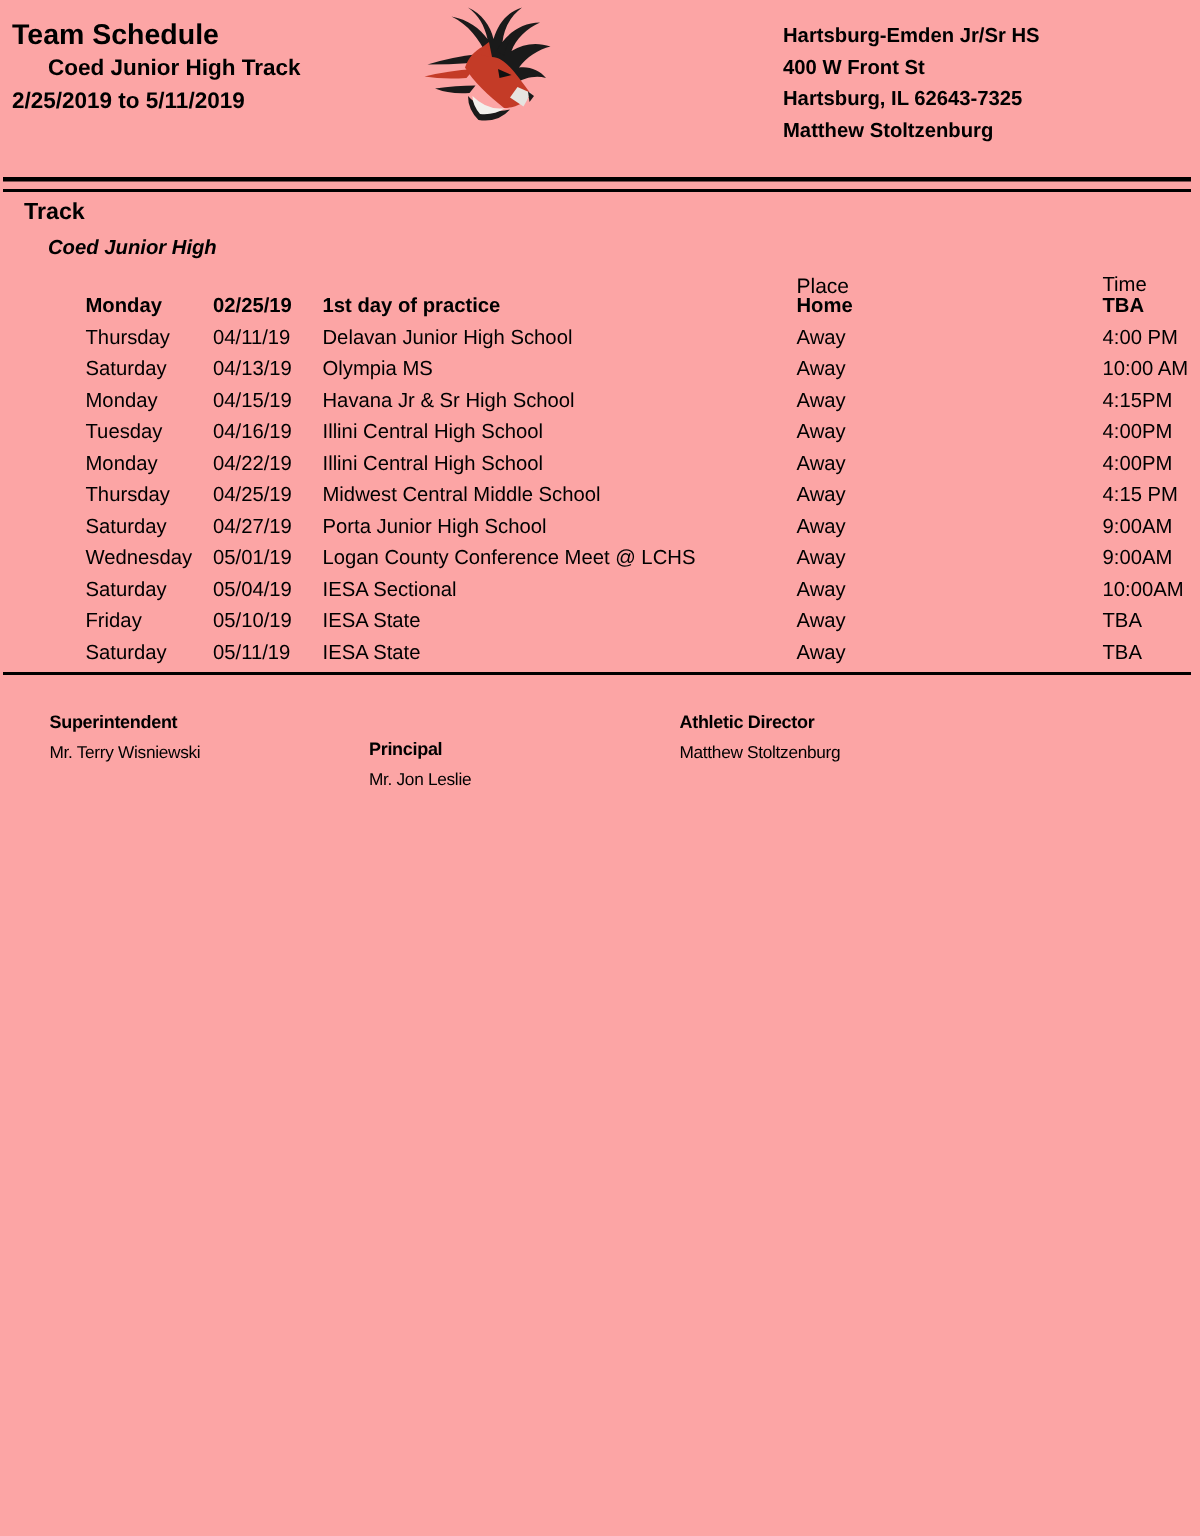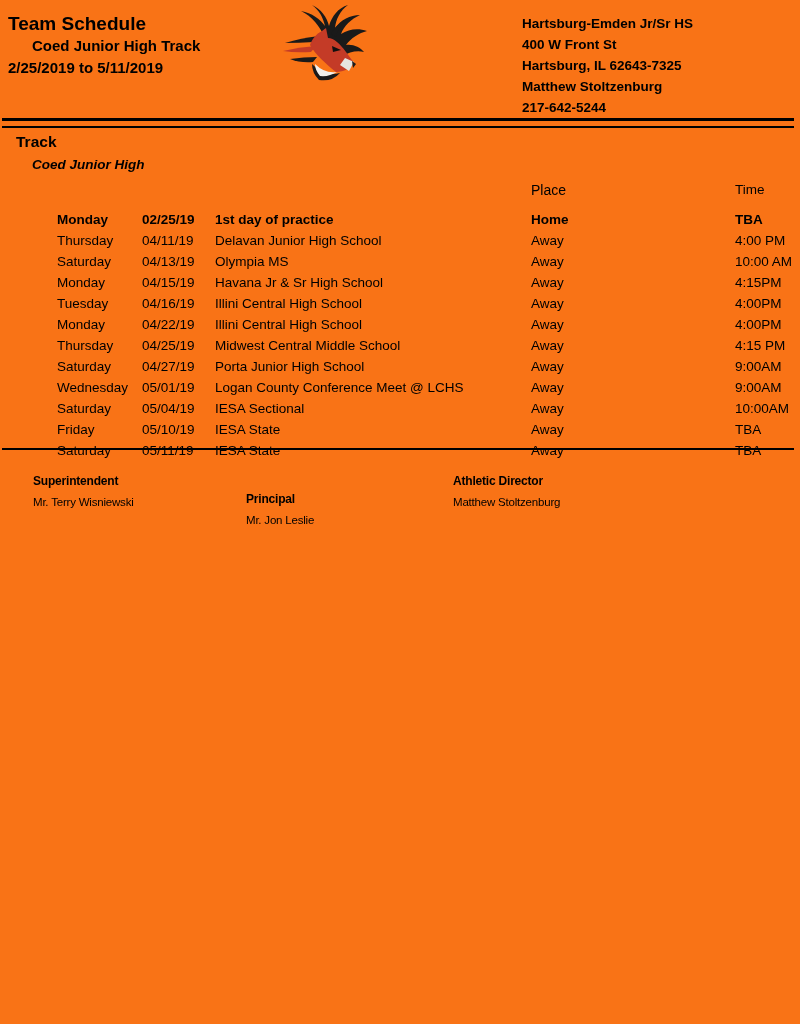--- a/index.html
+++ b/index.html
@@ -1,39 +1,39 @@
 <!DOCTYPE html>
 <html><head>
 <meta charset="utf-8">
 <style>
   * { margin:0; padding:0; box-sizing:border-box; }
   html,body { background:#fff; }
   .page {
-    position:relative; width:800px; height:1024px; background:#f97316;
+    position:relative; width:800px; height:1024px; background:#fca5a5;
     font-family:"Liberation Sans", sans-serif; color:#000; overflow:hidden;
   }
   
   .hdr-left { position:absolute; left:8px; top:12px; }
   .hdr-title { font-size:19px; font-weight:bold; line-height:23px; }
   .hdr-sub   { font-size:15px; font-weight:bold; line-height:22px;margin-left:24px; }
   .hdr-dates { font-size:15px; font-weight:bold; line-height:22px; }
   .logo { position:absolute; left:282px; top:4px; width:98px; height:84px; }
   .hdr-right { position:absolute; left:522px; top:13px; font-size:13.5px; font-weight:bold; line-height:21px; }
   
   .rule { position:absolute; left:2px; width:792px; background:#000; }
   .rule-a { top:118px; height:3px; }
   .rule-b { top:126px; height:1.7px; }
   .rule-c { top:448px; height:2px; }
   
   .sport { position:absolute; left:16px; top:133px; font-size:15.5px; font-weight:bold; }
   .team  { position:absolute; left:20px; top:157px; font-size:13.5px; font-weight:bold; font-style:italic;margin-left:12px; }
   .col-place-label { position:absolute; left:531px; top:182px; font-size:14px; }
   .col-time-label  { position:absolute; left:735px; top:182px; font-size:13.5px; }
   
-  .table { position:absolute; left:0; top:212px; width:750px; }
+  .table { position:absolute; left:0; top:196px; width:750px; }
   .row { position:relative; height:21px; font-size:13.5px; }
   .row.bold { font-weight:bold; }
   .c-day   { position:absolute; left:57px;  white-space:nowrap; }
   .c-date  { position:absolute; left:142px; white-space:nowrap; }
   .c-event { position:absolute; left:215px; white-space:nowrap; }
   .c-place { position:absolute; left:531px; white-space:nowrap; }
   .c-time  { position:absolute; left:735px; white-space:nowrap; }
   
   .officials { position:absolute; left:0; top:0; width:800px; }
   .official-title { position:absolute; top:474px; font-size:12px; font-weight:bold; letter-spacing:-0.2px; }
@@ -75,21 +75,20 @@
       <path d="M30 60 Q42 73 58 69 Q50 78 37 76 Q30 69 30 60 Z" fill="#1a1a1a"></path>
       <path d="M33 60 Q43 70 55 68 Q47 73 38 72 Q33 66 33 60 Z" fill="#f2f0ec"></path>
     </svg>
   </div>
 
   <div class="hdr-right">
     <div>Hartsburg-Emden Jr/Sr HS</div>
     <div>400 W Front St</div>
     <div>Hartsburg, IL 62643-7325</div>
     <div>Matthew Stoltzenburg</div>
-    <div>217-642-5244</div>
   </div>
 
   <div class="rule rule-a"></div>
   <div class="rule rule-b"></div>
 
   <div class="sport">Track</div>
   <div class="team">Coed Junior High</div>
 
   <div class="col-place-label">Place</div>
   <div class="col-time-label">Time</div>

